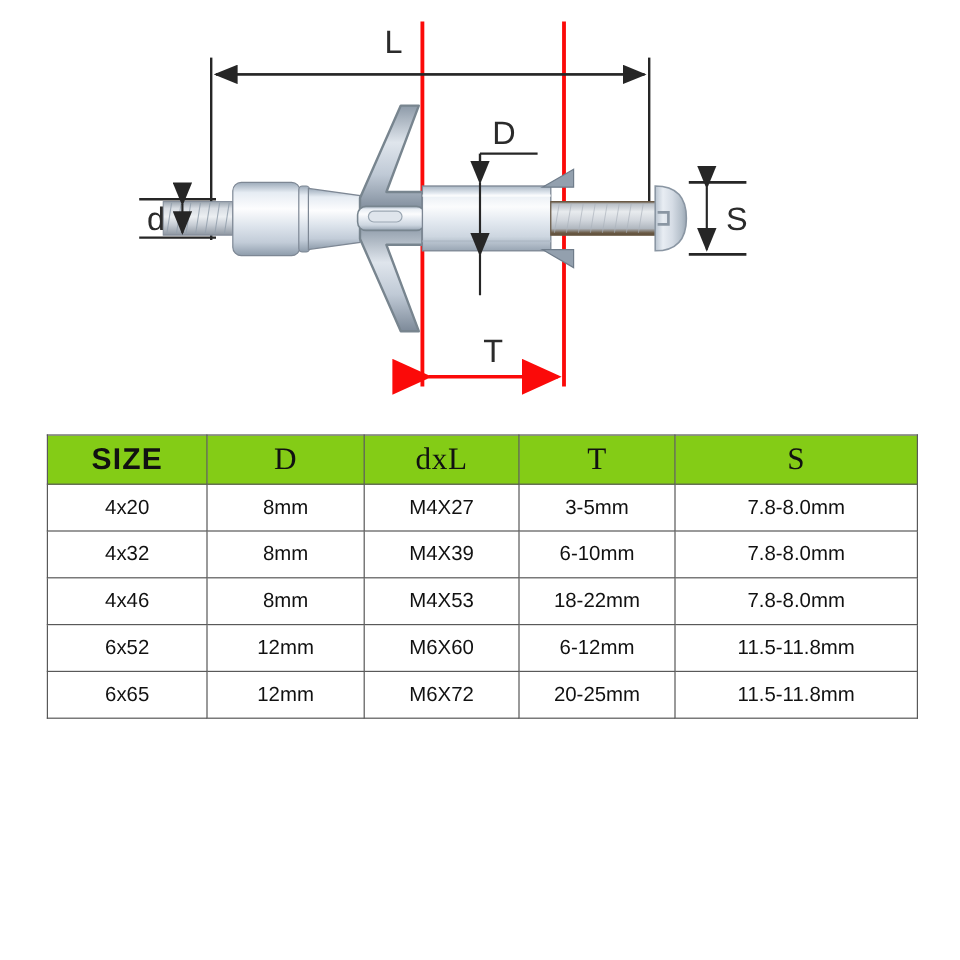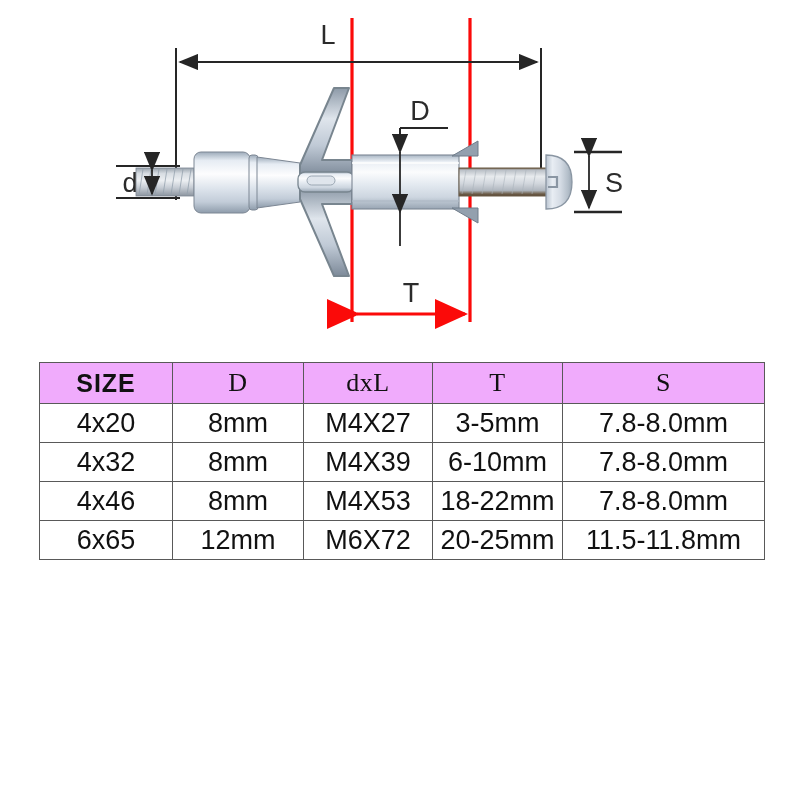--- a/index.html
+++ b/index.html
@@ -59,39 +59,39 @@
 
   #spec-table th,
   #spec-table td {
     border: 1px solid #595959;
     text-align: center;
     vertical-align: middle;
     color: #111111;
     font-family: "Liberation Sans", sans-serif;
   }
   #spec-table thead th {
-    background: #f0abfc;
+    background: #84cc16;
     height: 38px;
     font-size: 25px;
     font-weight: bold;
     letter-spacing: 0.5px;
   }
   #spec-table thead th.th-plain {
     font-weight: normal;
     font-family: "Liberation Serif", serif;
     font-size: 26px;
   }
   #spec-table thead th.th-size {
     font-weight: bold;
     font-size: 25px;
     letter-spacing: 1px;
   }
   #spec-table tbody td {
     height: 36px;
-    font-size: 27px;
+    font-size: 17px;
     font-weight: normal;
   }
 </style>
 </head>
 <body>
 
 <div id="page">
 
   <div id="diagram-area">
     <svg id="diagram-svg" width="800" height="352" viewBox="0 0 800 352">
@@ -276,20 +276,27 @@
             <td>7.8-8.0mm</td>
           </tr>
           <tr>
             <td>4x46</td>
             <td>8mm</td>
             <td>M4X53</td>
             <td>18-22mm</td>
             <td>7.8-8.0mm</td>
           </tr>
           <tr>
+            <td>6x52</td>
+            <td>12mm</td>
+            <td>M6X60</td>
+            <td>6-12mm</td>
+            <td>11.5-11.8mm</td>
+          </tr>
+          <tr>
             <td>6x65</td>
             <td>12mm</td>
             <td>M6X72</td>
             <td>20-25mm</td>
             <td>11.5-11.8mm</td>
           </tr>
         </tbody>
     </table>
   </div>
 

